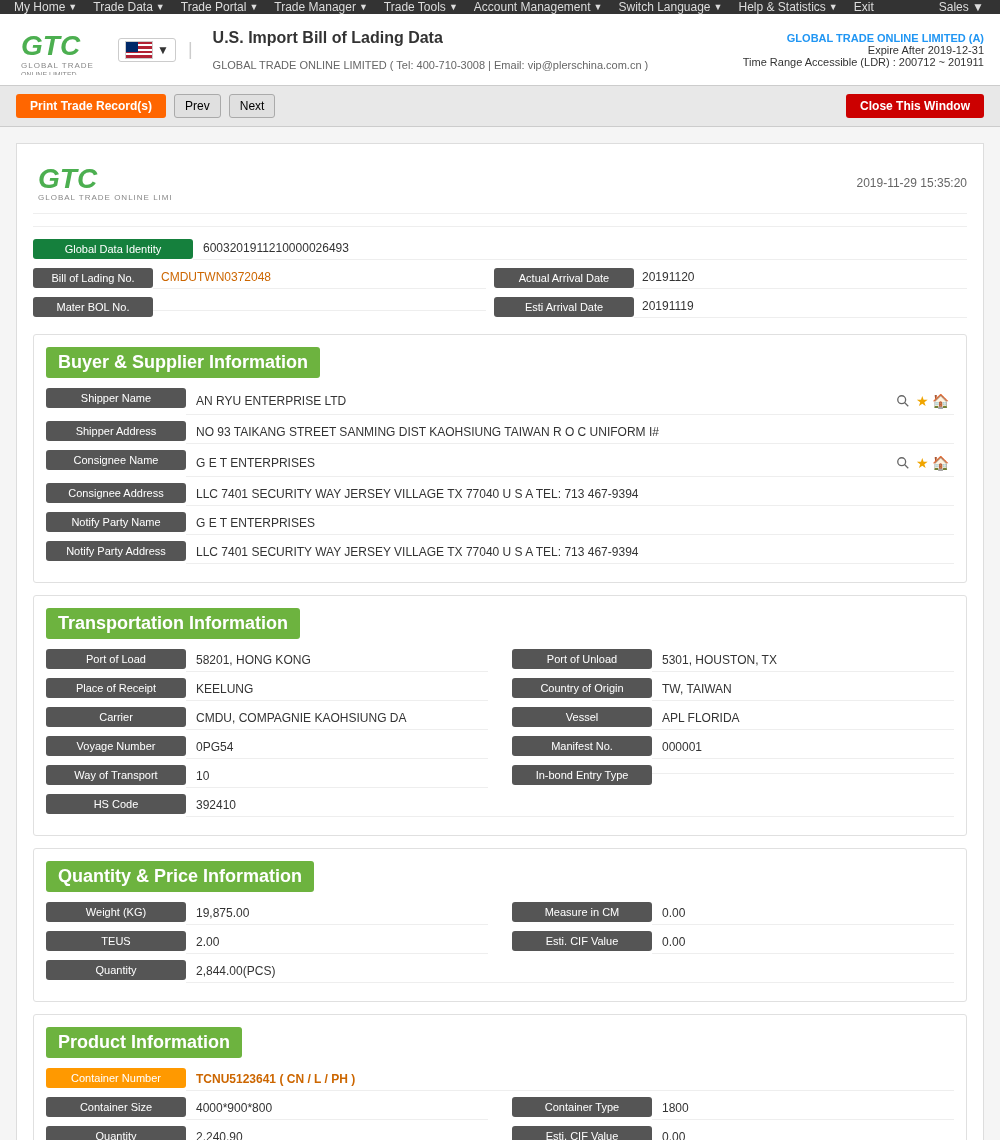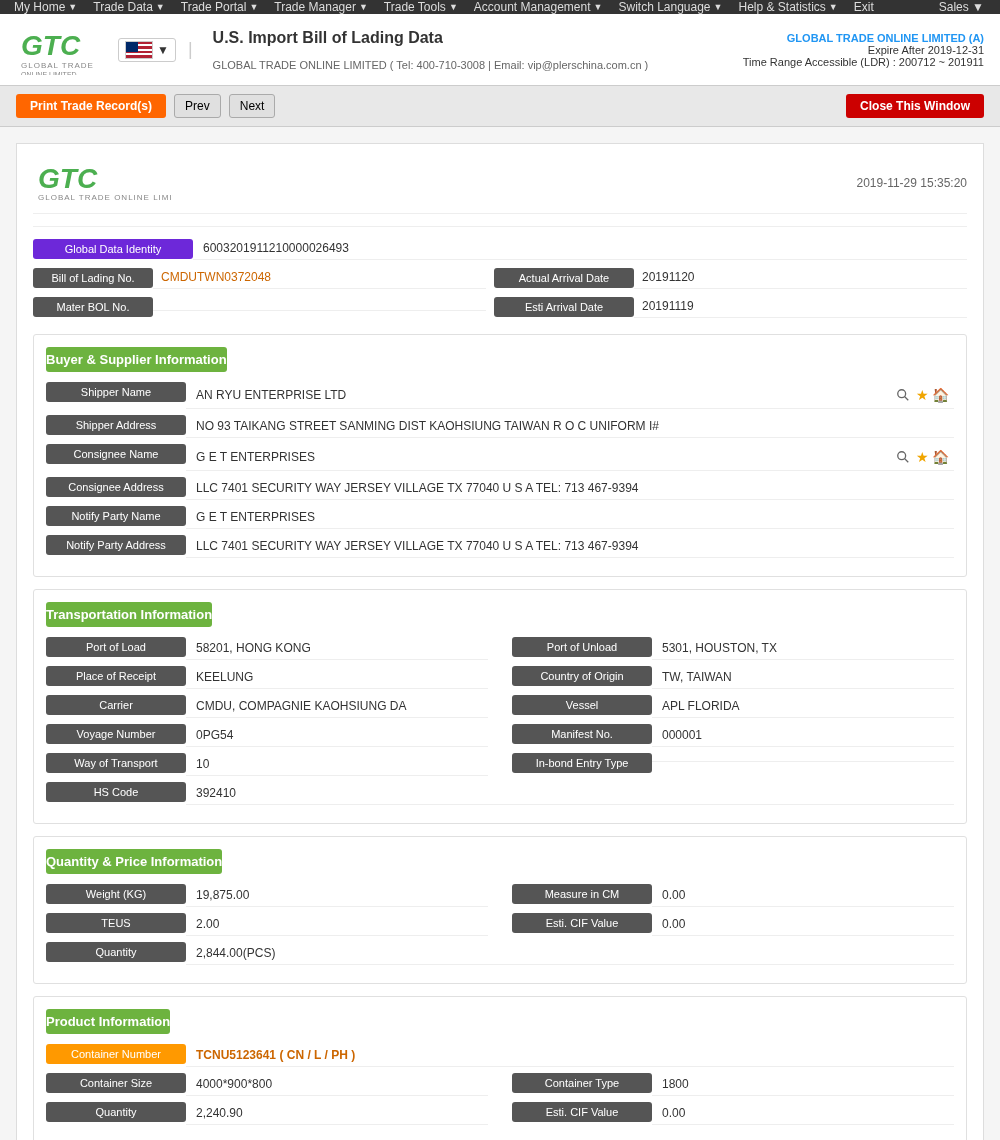--- a/index.html
+++ b/index.html
@@ -34,21 +34,21 @@
     
     .main-content { background: #f5f5f5; padding: 16px; }
     .record-card { background: #fff; border: 1px solid #ddd; padding: 16px; margin-bottom: 0; }
 
     
     .card-header { display: flex; justify-content: space-between; align-items: center; margin-bottom: 12px; padding-bottom: 8px; border-bottom: 1px solid #eee; }
     .card-logo { display: flex; align-items: center; }
     .card-datetime { font-size: 12px; color: #666; }
 
     
-    .section-header { background: #6db33f; color: #fff; padding: 5px 0; border-radius: 3px; font-size: 13px; font-weight: bold; margin-bottom: 10px; display: inline-block; }
+    .section-header { background: #6db33f; color: #fff; padding: 5px 12px; border-radius: 3px; font-size: 18px; font-weight: bold; margin-bottom: 10px; display: inline-block; }
 
     
     .field-row { display: flex; align-items: flex-start; margin-bottom: 6px; }
     .field-label { background: #555; color: #fff; padding: 4px 10px; border-radius: 3px; font-size: 11px; min-width: 140px; text-align: center; white-space: nowrap; flex-shrink: 0; }
     .field-value { padding: 4px 10px; font-size: 12px; color: #333; flex: 1; border-bottom: 1px solid #eee; }
     .field-value.orange { color: #cc6600; font-weight: bold; }
 
     
     .two-col { display: flex; gap: 24px; margin-bottom: 6px; }
     .two-col .col { flex: 1; display: flex; align-items: flex-start; }
@@ -57,21 +57,21 @@
     .icons { display: flex; gap: 4px; align-items: center; padding: 4px; }
     .icon-star { color: #f0a500; font-size: 14px; cursor: pointer; }
     .icon-home { color: #cc4400; font-size: 14px; cursor: pointer; }
 
     
     .name-row { display: flex; align-items: center; flex: 1; border-bottom: 1px solid #eee; }
     .name-row .name-val { flex: 1; padding: 4px 10px; font-size: 12px; color: #333; }
 
     
     .gdi-row { display: flex; align-items: center; margin-bottom: 6px; }
-    .gdi-label { background: #6d28d9; color: #fff; padding: 4px 10px; border-radius: 3px; font-size: 11px; min-width: 160px; text-align: center; flex-shrink: 0; }
+    .gdi-label { background: #15803d; color: #fff; padding: 4px 10px; border-radius: 3px; font-size: 11px; min-width: 160px; text-align: center; flex-shrink: 0; }
     .gdi-value { padding: 4px 10px; font-size: 12px; color: #333; flex: 1; border-bottom: 1px solid #eee; }
 
     
     .bol-row { display: flex; align-items: center; margin-bottom: 6px; }
     .bol-label { background: #555; color: #fff; padding: 4px 10px; border-radius: 3px; font-size: 11px; min-width: 120px; text-align: center; flex-shrink: 0; }
     .bol-value { padding: 4px 8px; font-size: 12px; color: #cc6600; flex: 1; border-bottom: 1px solid #eee; }
     .bol-label2 { background: #555; color: #fff; padding: 4px 10px; border-radius: 3px; font-size: 11px; min-width: 140px; text-align: center; flex-shrink: 0; margin-left: 8px; }
     .bol-value2 { padding: 4px 8px; font-size: 12px; color: #333; flex: 1; border-bottom: 1px solid #eee; }
 
     

